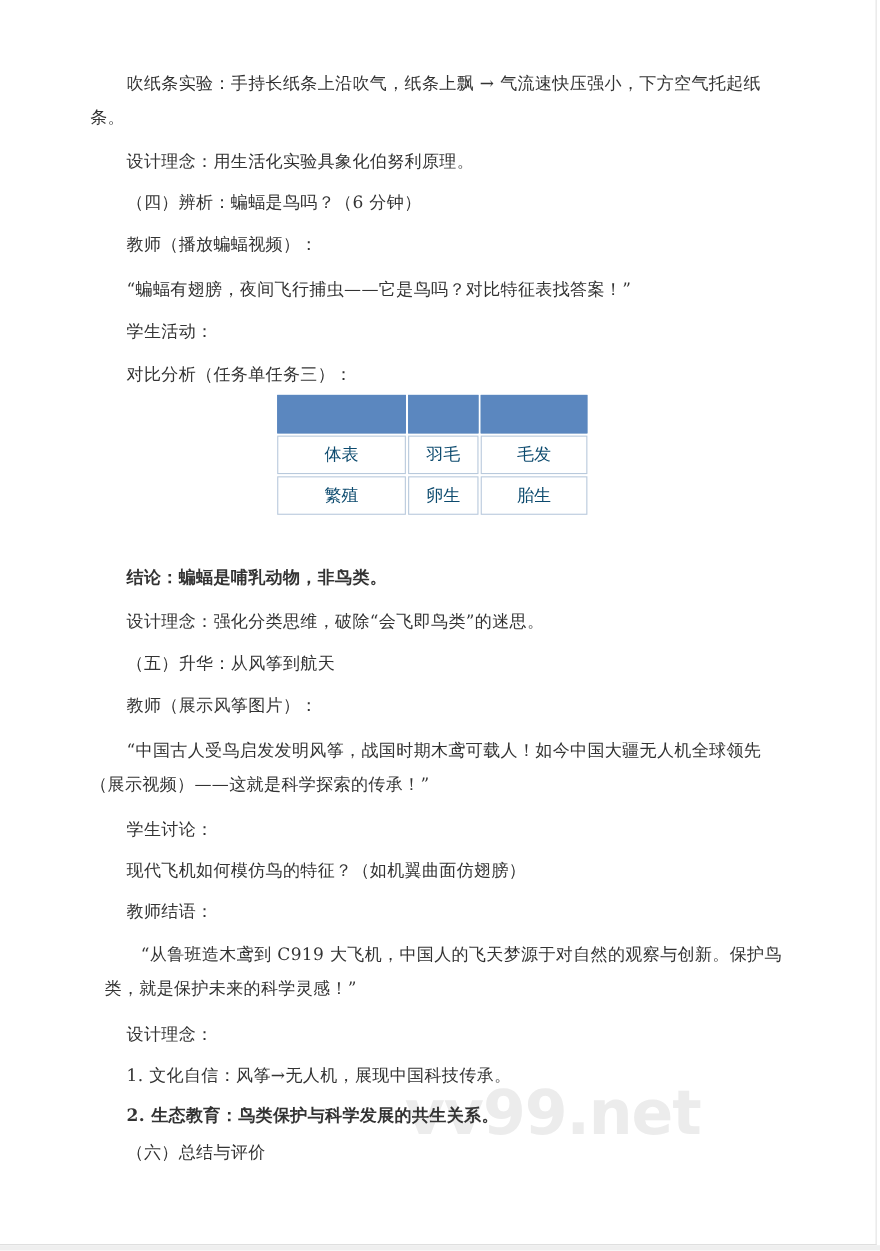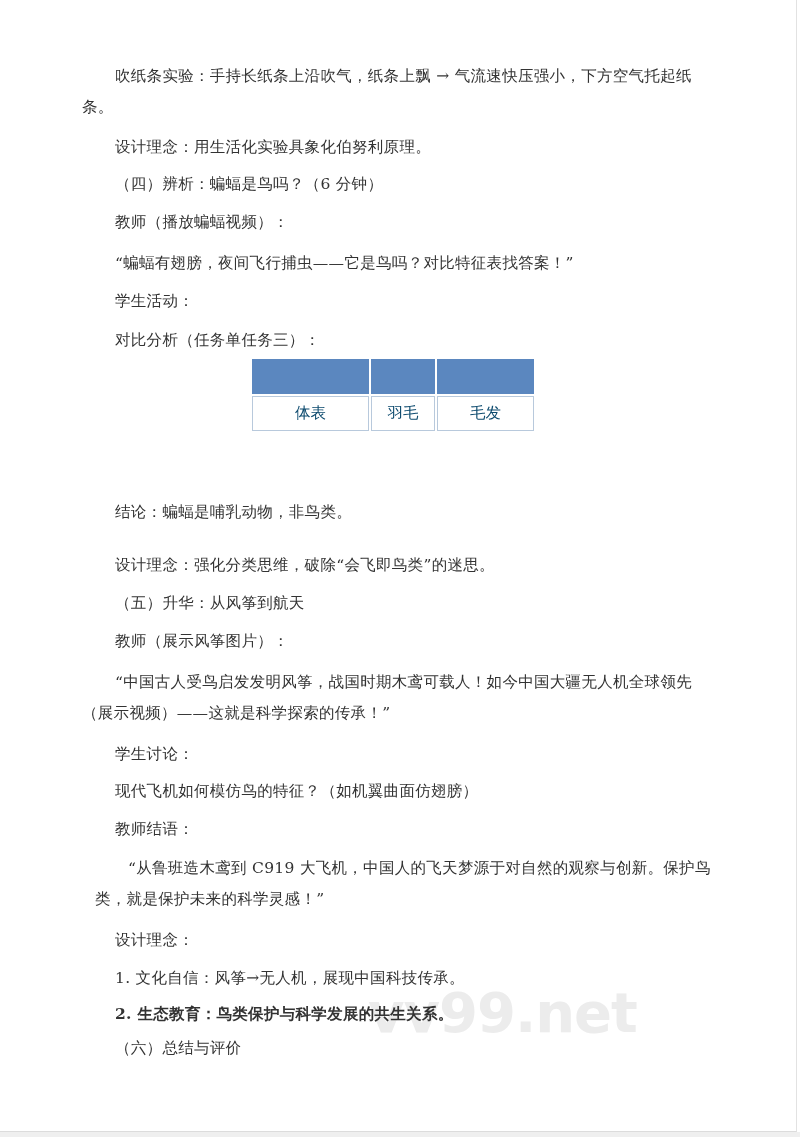--- a/index.html
+++ b/index.html
@@ -104,24 +104,29 @@
       <tr class="head">
     <td class="c1"></td>
     <td class="c2"></td>
     <td class="c3"></td>
   </tr>
   <tr>
     <td class="c1">体表</td>
     <td class="c2">羽毛</td>
     <td class="c3">毛发</td>
   </tr>
+  <tr>
+    <td class="c1">繁殖</td>
+    <td class="c2">卵生</td>
+    <td class="c3">胎生</td>
+  </tr>
 </tbody>
   </table>
 
-<p class="para" style="top:497px;">结论：蝙蝠是哺乳动物，非鸟类。</p>
+<p class="para" style="top:509px;font-weight:bold;">结论：蝙蝠是哺乳动物，非鸟类。</p>
 <p class="para" style="top:550px;">设计理念：强化分类思维，破除“会飞即鸟类”的迷思。</p>
 <p class="para" style="top:588px;">（五）升华：从风筝到航天</p>
 <p class="para" style="top:626px;">教师（展示风筝图片）：</p>
 <p class="para" style="top:667px;">“中国古人受鸟启发发明风筝，战国时期木鸢可载人！如今中国大疆无人机全球领先（展示视频）——这就是科学探索的传承！”</p>
 <p class="para" style="top:739px;">学生讨论：</p>
 <p class="para" style="top:776px;">现代飞机如何模仿鸟的特征？（如机翼曲面仿翅膀）</p>
 <p class="para" style="top:814px;">教师结语：</p>
 <p class="para" style="top:853px;margin-left:13px;">“从鲁班造木鸢到 C919 大飞机，中国人的飞天梦源于对自然的观察与创新。保护鸟类，就是保护未来的科学灵感！”</p>
 <p class="para" style="top:925px;">设计理念：</p>
 <p class="para" style="top:963px;">1. 文化自信：风筝→无人机，展现中国科技传承。</p>

